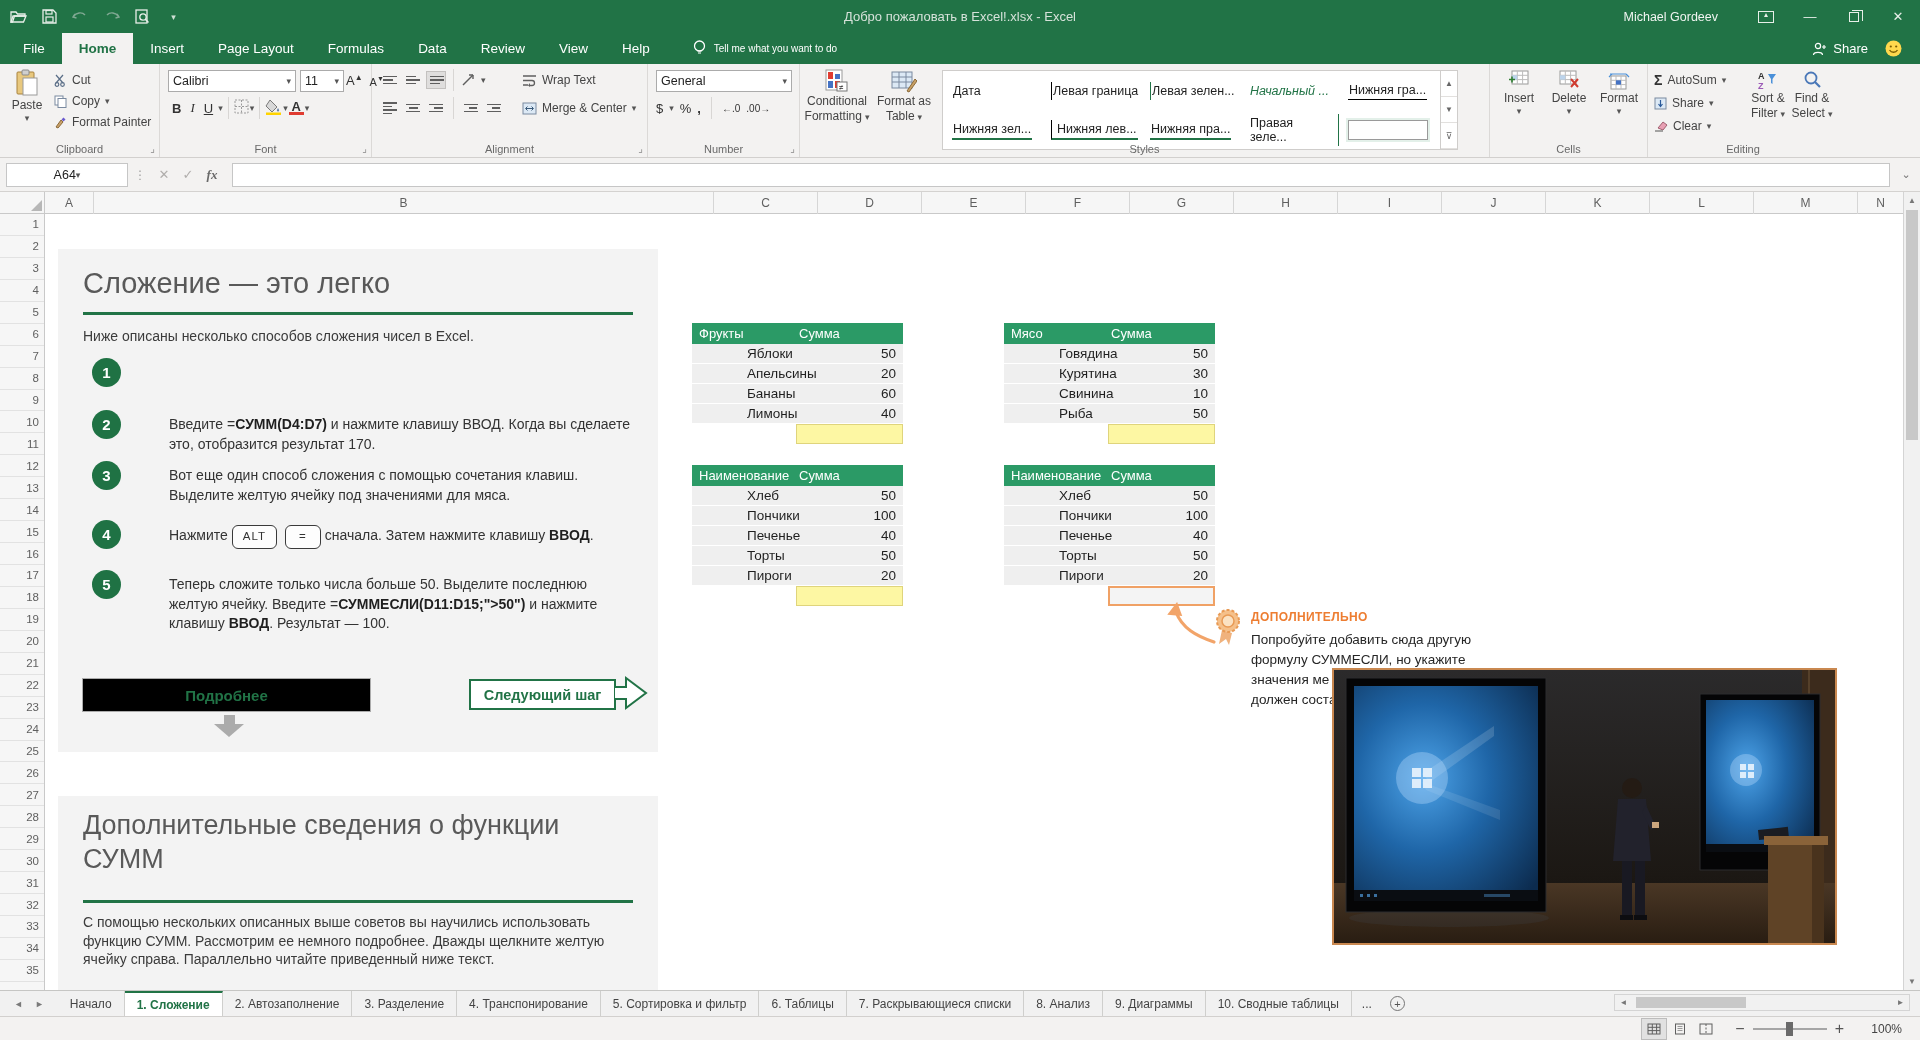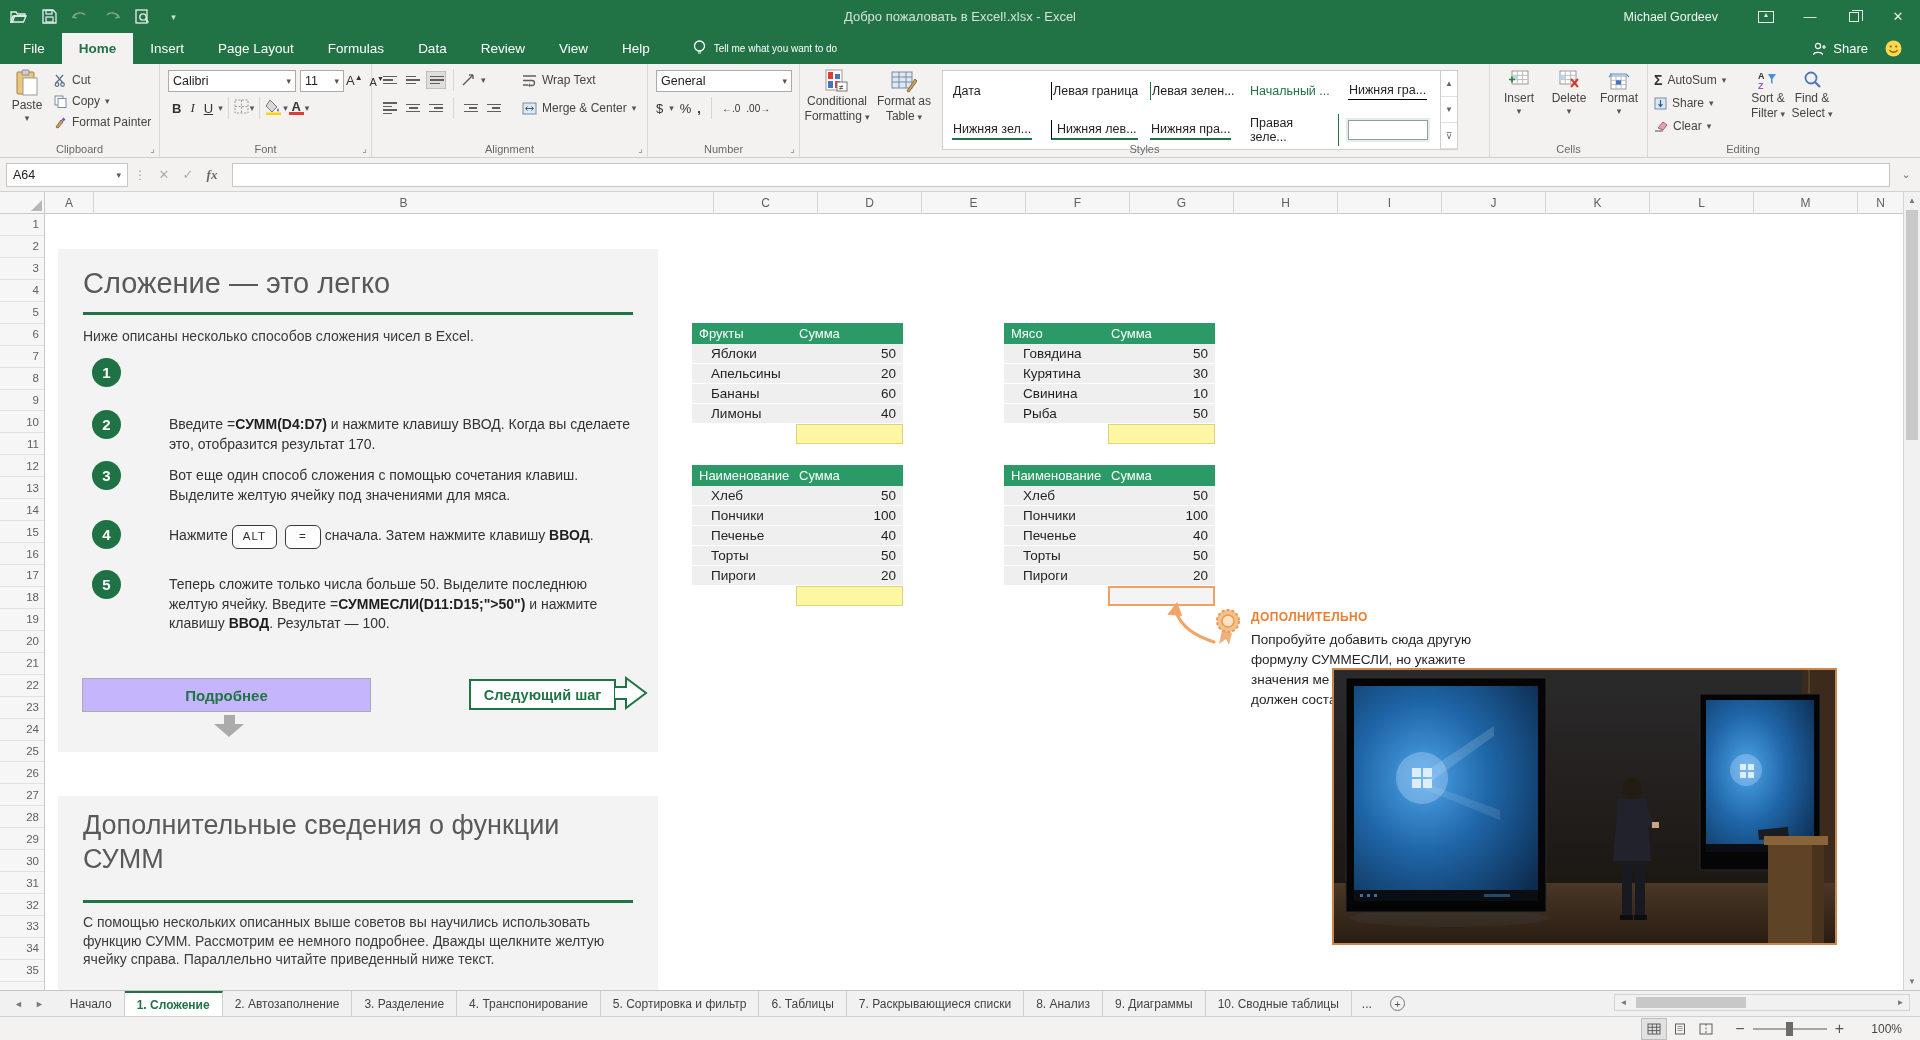--- a/index.html
+++ b/index.html
@@ -48,33 +48,33 @@
   .vline{width:1px;height:22px;background:#d8d6d4;margin:0 4px;}
   .alico{width:20px;height:18px;display:flex;flex-direction:column;justify-content:center;gap:2px;padding:2px 3px;}
   .alico i{display:block;height:1.5px;background:#5f5f5f;}
   .alico.sel{background:#dfdedd;border:1px solid #c3c1bf;}
   .gallery{position:absolute;left:142px;top:6px;width:516px;height:80px;background:#fff;border:1px solid #cfcdcb;display:flex;}
   .chips{flex:1;display:flex;flex-wrap:wrap;}
   .chip{width:99px;height:39px;display:flex;align-items:center;padding-left:9px;font-size:12.5px;color:#1f1f1f;cursor:default;}
   .chip span{padding:2px 1px;}
   .c-lb span{border-left:1.5px solid #000;}
   .c-lg span{border-left:1.5px solid #217346;}
-  .c-gt span{color:#217346;}
+  .c-gt span{color:#217346;font-style:italic;}
   .c-ub span{border-bottom:1.5px solid #000;}
   .c-ug span{border-bottom:2px solid #217346;}
   .c-lbug span{border-left:1.5px solid #000;border-bottom:2px solid #217346;padding-left:5px;}
   .c-rg span{border-right:1.5px solid #217346;padding-right:12px;}
   .c-blank span{display:block;width:80px;height:20px;background:#fff;border:1px solid #9a9a9a;box-shadow:0 0 0 2px #e3f0e9;}
   .galscroll{width:17px;border-left:1px solid #cfcdcb;display:flex;flex-direction:column;}
   .galscroll div{flex:1;display:flex;align-items:center;justify-content:center;font-size:8px;color:#666;border-bottom:1px solid #e2e0de;}
   .keycap{display:inline-block;border:1.5px solid #3a3a3a;border-radius:6px;padding:1px 10px;font-size:11.5px;color:#333;margin:0 4px;background:#fdfdfd;letter-spacing:1px;}
 
   
   .fbar{position:absolute;left:0;top:158px;width:1920px;height:34px;background:#f3f2f1;display:flex;align-items:center;border-bottom:1px solid #d4d2d0;}
-  .namebox{width:122px;height:24px;background:#fff;border:1px solid #c6c6c6;margin-left:6px;display:flex;align-items:center;justify-content:space-between;padding:0 6px;font-size:12.5px;color:#222;}
+  .namebox{width:122px;height:24px;background:#fff;border:1px solid #c6c6c6;margin-left:6px;display:flex;align-items:center;justify-content:center;padding:0 6px;font-size:12.5px;color:#222;}
   .fdots{color:#a0a0a0;margin:0 6px;font-size:12px;}
   .fico{width:24px;text-align:center;color:#b0aeac;font-size:13px;}
   .fx{color:#6a6a6a;font-style:italic;font-family:"Liberation Serif",serif;font-weight:bold;}
   .ffield{flex:1;height:24px;background:#fff;border:1px solid #c6c6c6;margin:0 6px 0 8px;}
   .fchev{width:20px;text-align:center;color:#777;font-size:11px;margin-right:4px;}
 
   
   .corner{position:absolute;left:0;top:192px;width:45px;height:22px;background:#f6f6f6;border-right:1px solid #c9c9c9;border-bottom:1px solid #c9c9c9;}
   .corner:after{content:"";position:absolute;right:2px;bottom:2px;border-left:11px solid transparent;border-bottom:11px solid #b7b7b7;}
   .colheads{position:absolute;left:45px;top:192px;height:22px;display:flex;background:#f6f6f6;border-bottom:1px solid #c9c9c9;width:1858px;}
@@ -90,39 +90,39 @@
   .card1{left:58px;top:249px;width:600px;height:503px;}
   .card2{left:58px;top:796px;width:600px;height:194px;}
   .bigtitle{position:absolute;left:25px;font-weight:300;color:#595959;}
   .rule{position:absolute;left:25px;width:550px;height:3px;background:#217346;}
   .intro{position:absolute;left:25px;top:79px;font-size:14px;color:#3b3b3b;}
   .step{position:absolute;left:34px;width:545px;}
   .stepnum{position:absolute;left:0;top:0;width:29px;height:29px;border-radius:50%;background:#1f7244;color:#fff;
            display:flex;align-items:center;justify-content:center;font-size:15px;font-weight:bold;}
   .steptext{margin-left:77px;padding-top:5px;font-size:14px;color:#333;line-height:19.5px;width:468px;}
   .steptext b{color:#1f1f1f;}
-  .btn-more{position:absolute;left:24px;top:429px;width:289px;height:34px;background:#c4b5fd;border:1px solid #ababab;
+  .btn-more{position:absolute;left:24px;top:429px;width:289px;height:34px;background:#000000;border:1px solid #ababab;
             display:flex;align-items:center;justify-content:center;font-size:15px;font-weight:bold;color:#217346;}
   .more-arrow{position:absolute;left:156px;top:466px;width:0;height:0;}
   .more-arrow .stem{position:absolute;left:10px;top:0;width:11px;height:9px;background:#ababab;}
   .more-arrow .tri{position:absolute;left:0;top:9px;border-left:15px solid transparent;border-right:15px solid transparent;border-top:13px solid #ababab;}
   .btn-next{position:absolute;left:411px;top:430px;width:147px;height:31px;background:#fff;border:2px solid #217346;
             display:flex;align-items:center;justify-content:center;font-size:14.5px;font-weight:bold;color:#217346;}
   .next-arrow{position:absolute;left:556px;top:424px;}
   .card2 .bigtitle{top:12px;font-size:27px;line-height:34px;}
   .card2 .rule{top:104px;}
   .c2body{position:absolute;left:25px;top:117px;font-size:14px;color:#3b3b3b;line-height:18.5px;width:560px;}
 
   
   .xtable{position:absolute;width:211px;font-size:13.5px;}
   .xt-head{display:flex;height:21px;background:#2b9a66;color:#fff;align-items:center;font-size:13px;}
   .xt-c1{width:104px;padding-left:7px;}
   .xt-c2{flex:1;padding-left:3px;}
   .xt-row{display:flex;height:20px;background:#efefef;border-bottom:1px solid #fff;align-items:center;color:#1f1f1f;}
-  .xt-n{width:104px;padding-left:19px;}
+  .xt-n{width:104px;padding-left:7px;margin-left:48px;}
   .xt-v{flex:1;text-align:right;padding-right:7px;}
   .xt-blank{display:flex;height:20px;align-items:stretch;}
   .xt-blank .sp{width:104px;}
   .cell-yellow{flex:1;background:#fdf7a3;border:1px solid #dfd47c;}
   .cell-orange{flex:1;background:#f4f4f4;border:2px solid #f0a165;}
 
   
   .co-label{position:absolute;left:1251px;top:610px;font-size:12px;font-weight:bold;color:#ed7d31;letter-spacing:.4px;}
   .co-lines{position:absolute;left:1251px;top:630px;font-size:13.5px;color:#262626;line-height:20px;}
 

